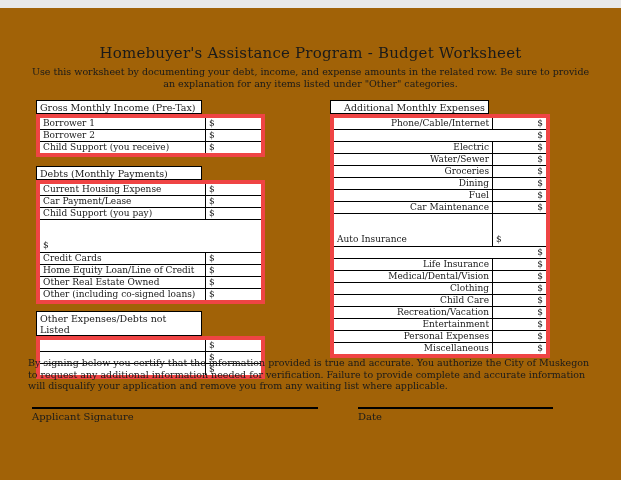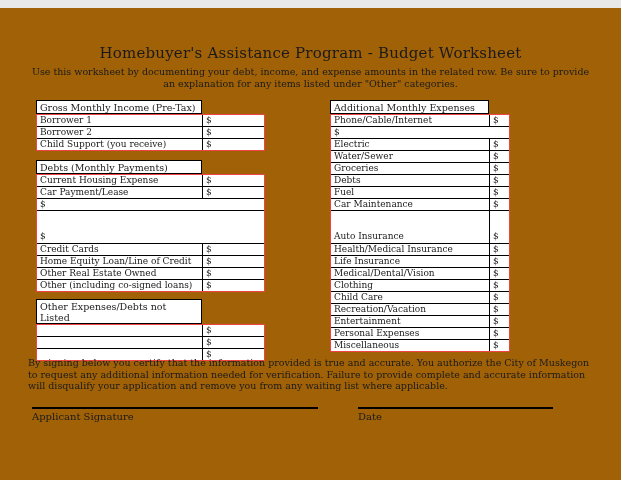--- a/index.html
+++ b/index.html
@@ -25,36 +25,36 @@
   .instructions {
     position: absolute;
     top: 58px; left: 28px;
     width: 565px;
     text-align: center;
     font-size: 9.5px;
     line-height: 11.5px;
   }
   .col { position: absolute; }
   .col.left  { left: 36px;  top: 92px; width: 229px; }
-  .col.right { left: 330px; top: 92px; width: 180px; }
+  .col.right { left: 330px; top: 92px; width: 220px; text-align: right; }
 
   .wtable { margin-bottom: 0; }
   .wtable + .wtable { margin-top: 9px; }
   .wtable.gap-sm + .wtable { margin-top: 7px; }
 
   .thead {
     width: 166px;
     border: 1px solid #000;
     font-size: 9.5px;
     line-height: 11px;
     padding: 1px 3px 0 3px;
     background: #fff;
   }
   .tbody {
-    border: 1px solid #ef4444;
+    border: 4px solid #ef4444;
     background: #fff;
   }
   .row {
     display: flex;
     align-items: stretch;
     border-bottom: 1px solid #000;
   }
   .row:last-child { border-bottom: none; }
   .cell {
     font-size: 9px;
@@ -129,20 +129,21 @@
             <div class="cell label">Current Housing Expense</div>
             <div class="cell value">$</div>
           </div>
 
           <div class="row">
             <div class="cell label">Car Payment/Lease</div>
             <div class="cell value">$</div>
           </div>
 
           <div class="row">
+            <div class="cell label">Child Support (you pay)</div>
             <div class="cell value">$</div>
           </div>
 
           <div class="row tall">
             <div class="cell value">$</div>
           </div>
 
           <div class="row">
             <div class="cell label">Credit Cards</div>
             <div class="cell value">$</div>
@@ -212,41 +213,40 @@
             <div class="cell label">Water/Sewer</div>
             <div class="cell value">$</div>
           </div>
 
           <div class="row">
             <div class="cell label">Groceries</div>
             <div class="cell value">$</div>
           </div>
 
           <div class="row">
-            <div class="cell label">Debts</div>
+            <div class="cell label">Dining</div>
             <div class="cell value">$</div>
           </div>
 
           <div class="row">
             <div class="cell label">Fuel</div>
             <div class="cell value">$</div>
           </div>
 
           <div class="row">
             <div class="cell label">Car Maintenance</div>
             <div class="cell value">$</div>
           </div>
 
           <div class="row tall">
             <div class="cell label">Auto Insurance</div>
             <div class="cell value">$</div>
           </div>
 
           <div class="row">
-            <div class="cell label">Health/Medical Insurance</div>
             <div class="cell value">$</div>
           </div>
 
           <div class="row">
             <div class="cell label">Life Insurance</div>
             <div class="cell value">$</div>
           </div>
 
           <div class="row">
             <div class="cell label">Medical/Dental/Vision</div>

